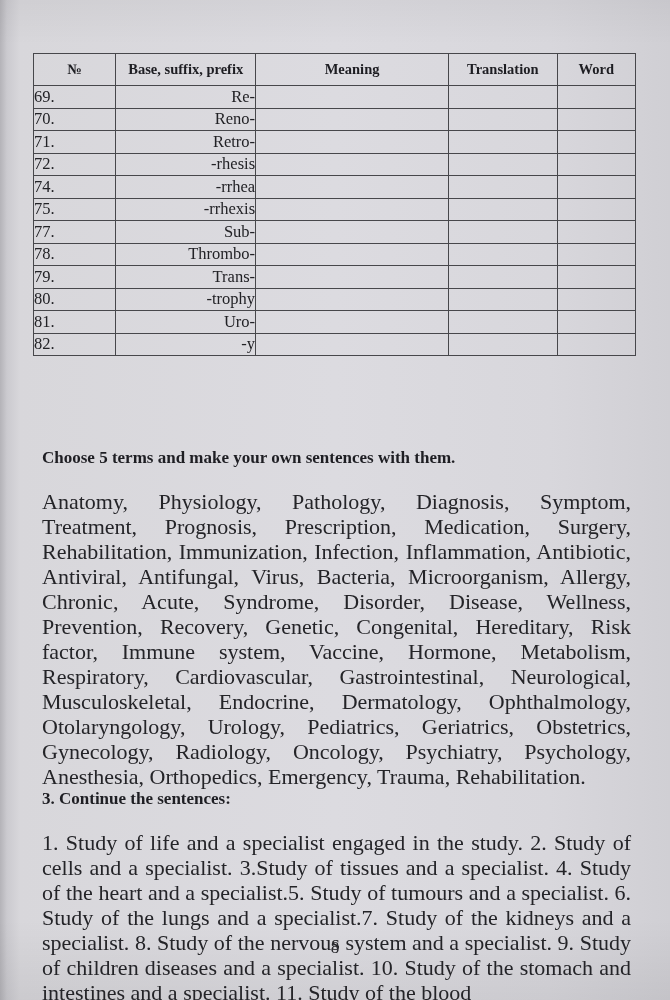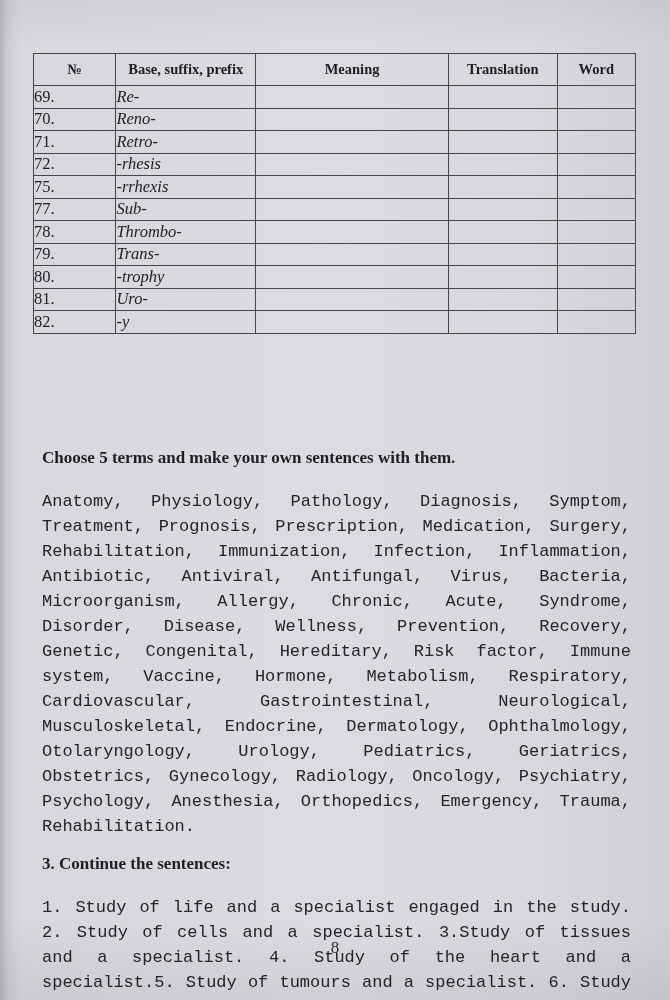--- a/index.html
+++ b/index.html
@@ -33,21 +33,21 @@
     font-weight:bold;
     text-align:center;
     color:#1d1d22;
   }
   table.vocab td{
     height:21.5px;
     font-size:16.5px;
     color:#222226;
   }
   td.c-num{}
-  td.c-base{text-align:left;padding-left:10px;font-style:italic;}
+  td.c-base{text-align:right;padding-left:10px;}
   .col-num{width:82px;}
   .col-base{width:139px;}
   .col-meaning{width:192px;}
   .col-trans{width:108px;}
   .col-word{width:78px;}
 
   .content{
     position:absolute;
     left:42px;
     width:589px;
@@ -56,27 +56,26 @@
   .bold-line{
     font-weight:bold;
     font-size:17px;
     color:#1e1e23;
     margin:0;
   }
   .h2{margin-top:29px;}
   .para{
     margin:0;
     margin-top:21px;
-    font-size:17px;
+    font-size:22px;
     line-height:25px;
     text-align:justify;
     color:#242428;
-    font-family:Liberation Mono, monospace;
-  }
-  .h3{margin-top:15px;}
+  }
+  .h3{}
   .para2{}
   .page-number{
     position:absolute;
     left:0;right:0;
     top:938px;
     text-align:center;
     font-size:17px;
     color:#2a2a2e;
   }
 </style>
@@ -125,20 +124,27 @@
         <td></td>
       </tr>
       <tr>
         <td class="c-num">72.</td>
         <td class="c-base">-rhesis</td>
         <td></td>
         <td></td>
         <td></td>
       </tr>
       <tr>
+        <td class="c-num">74.</td>
+        <td class="c-base">-rrhea</td>
+        <td></td>
+        <td></td>
+        <td></td>
+      </tr>
+      <tr>
         <td class="c-num">75.</td>
         <td class="c-base">-rrhexis</td>
         <td></td>
         <td></td>
         <td></td>
       </tr>
       <tr>
         <td class="c-num">77.</td>
         <td class="c-base">Sub-</td>
         <td></td>

